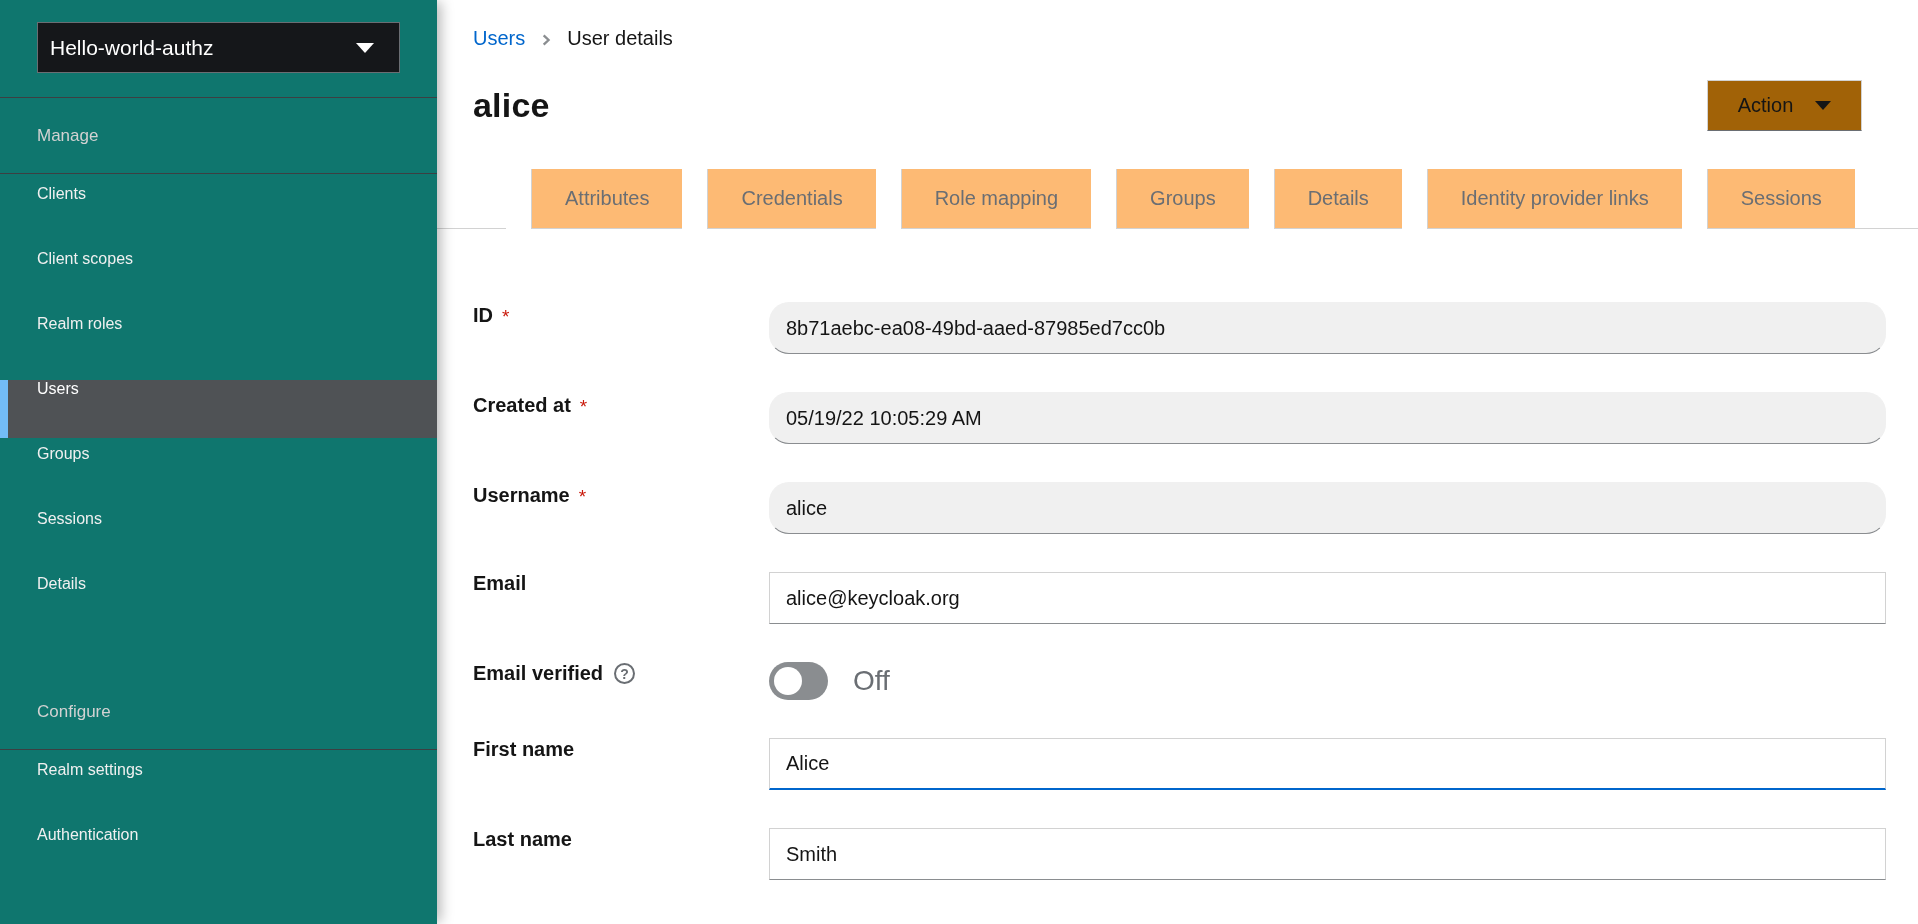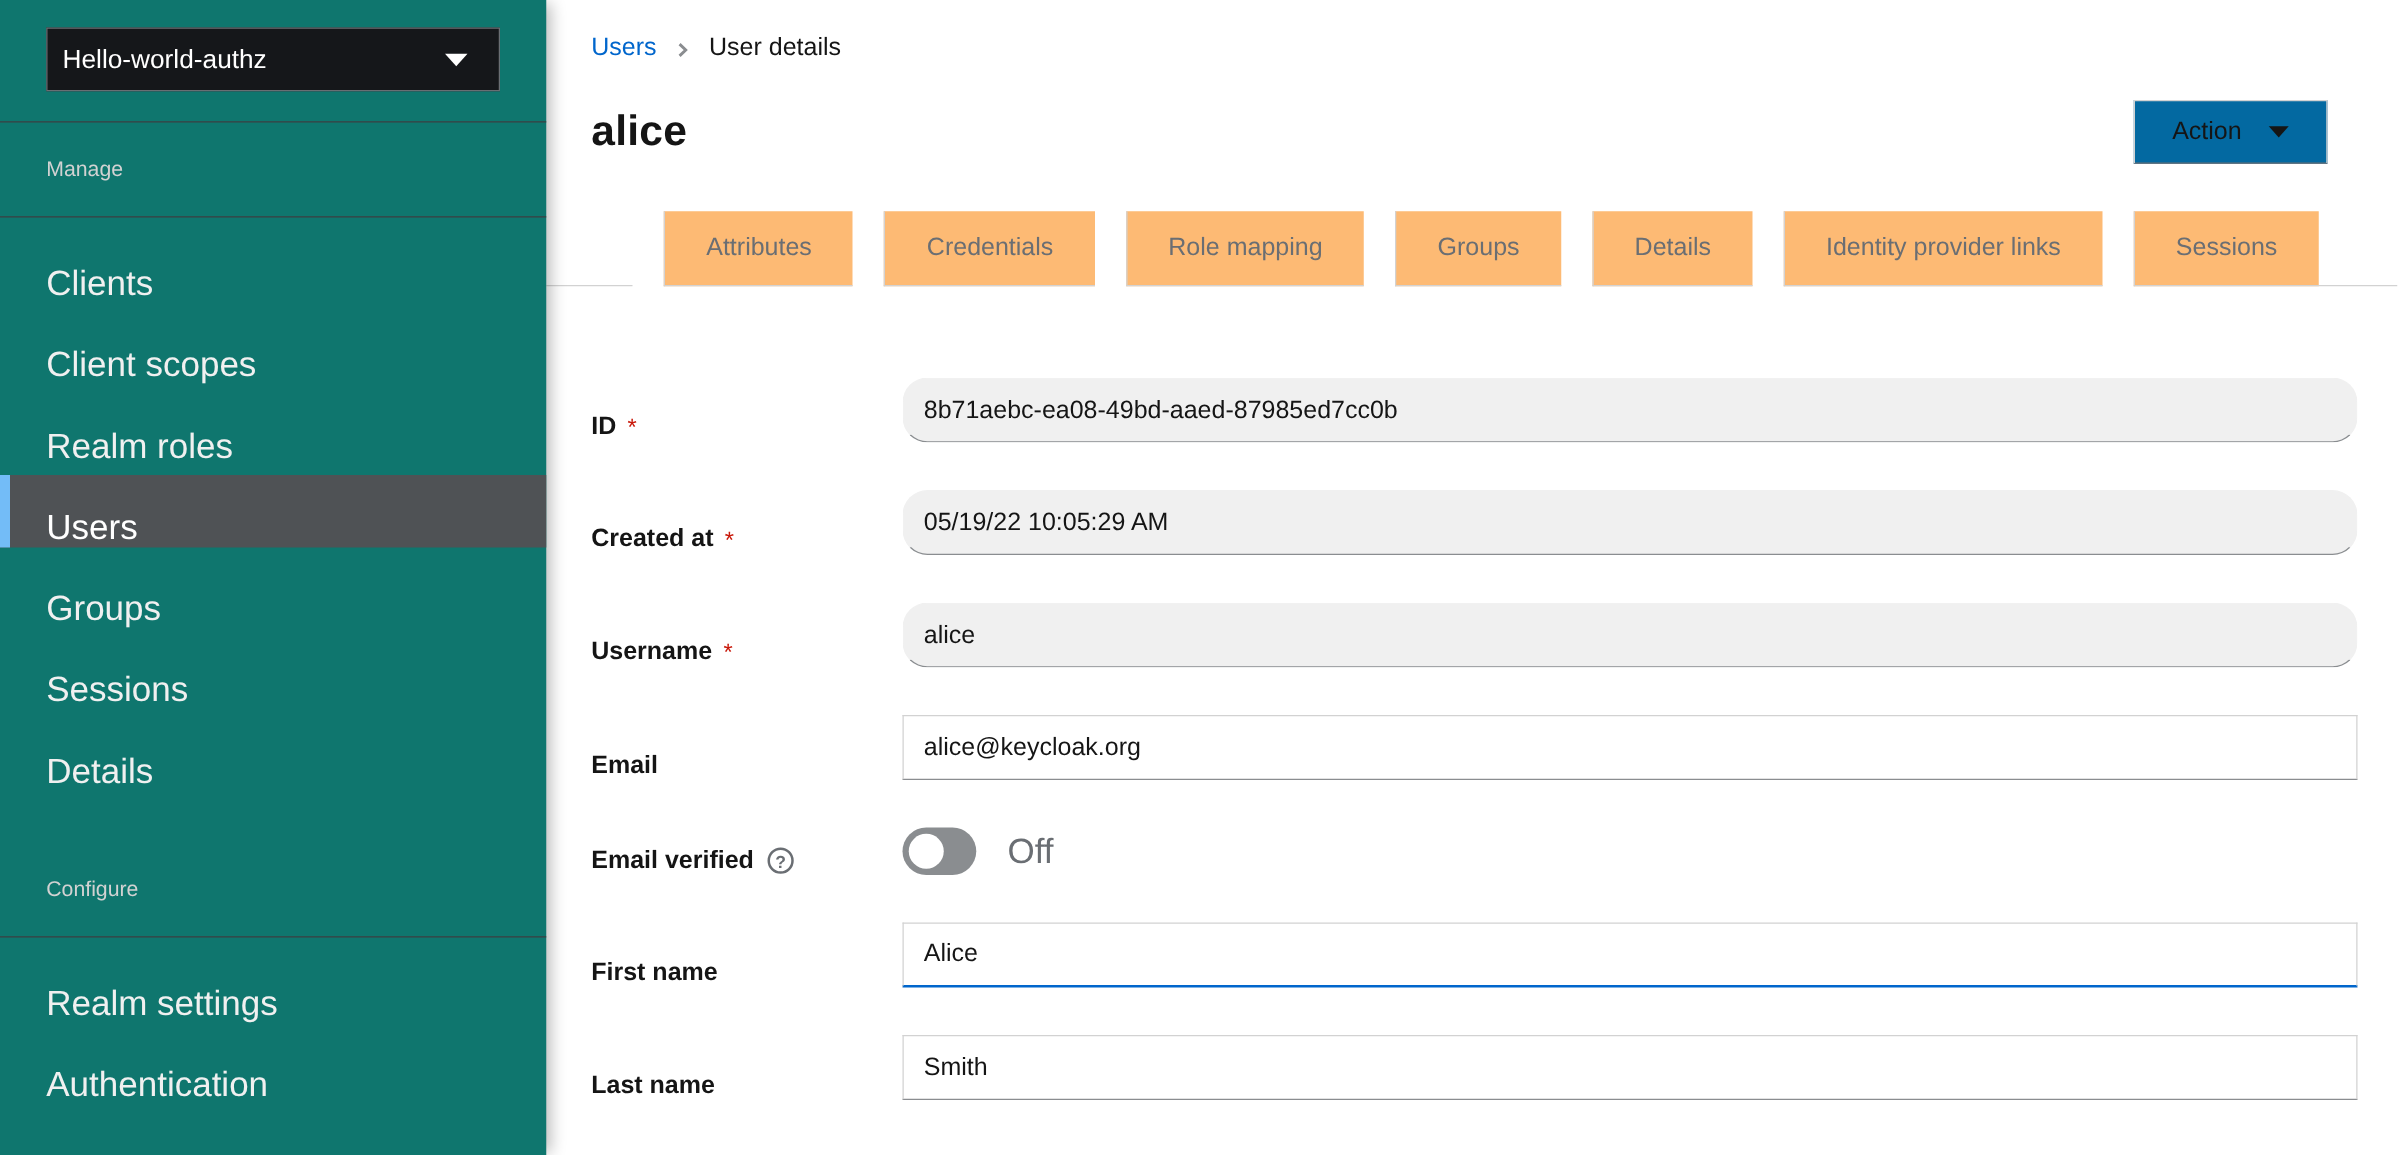--- a/index.html
+++ b/index.html
@@ -13,51 +13,51 @@
     background:#15171a;border:1px solid #6a6e73;display:flex;align-items:center;
     justify-content:space-between;padding:0 25px 0 12px;color:#fff;font-size:21px;cursor:pointer;}
   .realm-selector .caret-down{border-top-color:#fff;}
   .caret-down{width:0;height:0;border-left:9px solid transparent;border-right:9px solid transparent;
     border-top:10px solid #151515;display:inline-block;}
   .sidebar-top-divider{height:0;border-bottom:1px solid #3c3f42;margin-top:24px;}
   .nav-section-header{padding:28px 0 27px 37px;border-bottom:1px solid #3c3f42;
     font-size:17px;color:#d2d2d2;box-sizing:border-box;}
   .nav-section + .nav-section{margin-top:30px;}
   .nav-list{list-style:none;margin:0;padding:4px 0;}
-  .nav-item{height:58px;margin:7px 0;display:flex;align-items:flex-end;
-    padding-left:37px;font-size:28px;color:#f0f0f0;cursor:pointer;box-sizing:border-box;}
+  .nav-item{height:58px;margin:7px 0;display:flex;align-items:flex-start;
+    padding-left:37px;font-size:16px;color:#f0f0f0;cursor:pointer;box-sizing:border-box;}
   .nav-item.selected{background:#4f5255;border-left:8px solid #73bcf7;padding-left:29px;color:#fff;}
 
   
   .main{flex:1;display:flex;flex-direction:column;min-width:0;}
   .content-head{padding:0 56px 0 36px;}
   .breadcrumb{margin-top:27px;display:flex;align-items:center;font-size:20px;}
   .breadcrumb a{color:#0066cc;text-decoration:none;cursor:pointer;}
   .crumb-sep{margin:2px 14px 0 14px;display:flex;align-items:center;}
   .title-row{margin-top:30px;display:flex;align-items:center;justify-content:space-between;}
   .page-title{margin:0;font-size:34px;font-weight:700;color:#151515;letter-spacing:.2px;}
-  .action-btn{height:51px;min-width:155px;box-sizing:border-box;background:#0369a1;
+  .action-btn{height:51px;min-width:155px;box-sizing:border-box;background:#a16207;
     border:1px solid #d2d2d2;border-bottom:1px solid #6a6e73;font-size:20px;color:#151515;
     font-family:inherit;display:flex;align-items:center;justify-content:center;gap:22px;
     padding:0 22px;cursor:pointer;}
   .action-btn .caret-down{border-left-width:8px;border-right-width:8px;border-top-width:9px;}
 
   
   .tabs-row{margin-top:38px;display:flex;height:60px;align-items:stretch;}
   .tab-spacer{width:69px;border-bottom:1px solid #d2d2d2;box-sizing:border-box;}
   .tab-filler{flex:1;border-bottom:1px solid #d2d2d2;box-sizing:border-box;}
   .tab{display:flex;align-items:center;padding:0 33px;font-size:20px;cursor:pointer;
     box-sizing:border-box;white-space:nowrap;}
   .tab.inactive{background:#fdba74;color:#6a6e73;border-bottom:1px solid #d2d2d2;
     border-left:1px solid #d2d2d2;margin-left:25px;}
   .tab.active{background:#fff;color:#151515;border-top:5px solid #0066cc;}
 
   
   .detail-form{padding:73px 32px 0 36px;}
-  .form-row{display:flex;align-items:flex-end;margin-bottom:38px;}
+  .form-row{display:flex;align-items:flex-start;margin-bottom:38px;gap:47px;}
   .form-label{width:249px;min-width:249px;display:flex;align-items:center;
     font-size:20px;font-weight:700;color:#151515;}
   .req{color:#c9190b;margin-left:9px;font-size:19px;font-weight:400;padding-top:4px;}
   .help-icon{margin-left:11px;width:21px;height:21px;border:2px solid #6a6e73;border-radius:50%;
     color:#6a6e73;font-size:14px;font-weight:700;display:inline-flex;align-items:center;
     justify-content:center;box-sizing:border-box;cursor:pointer;}
   .form-control{flex:1;display:flex;align-items:center;}
   .text-input{width:100%;height:52px;box-sizing:border-box;font-family:inherit;font-size:20px;
     color:#151515;padding:0 16px;background:#fff;border:1px solid #d2d2d2;
     border-bottom:1px solid #8a8d90;outline:none;}

